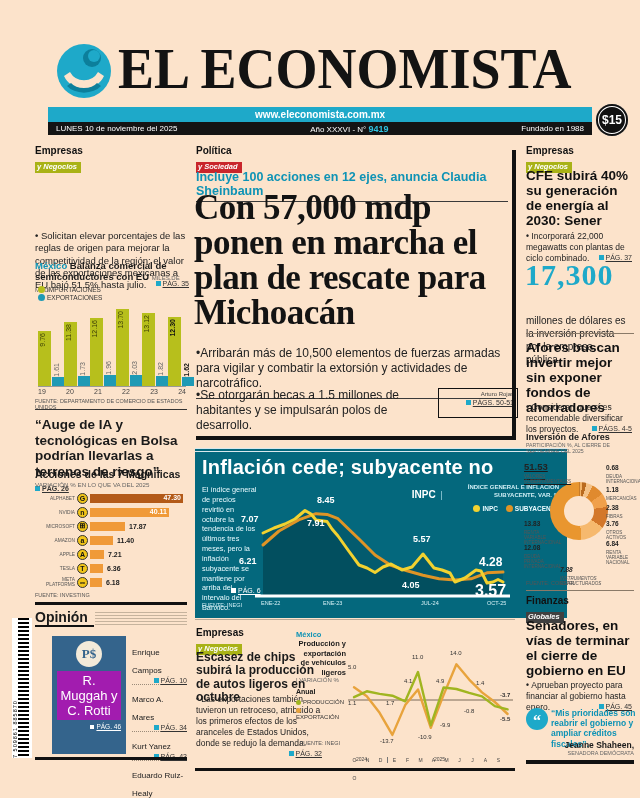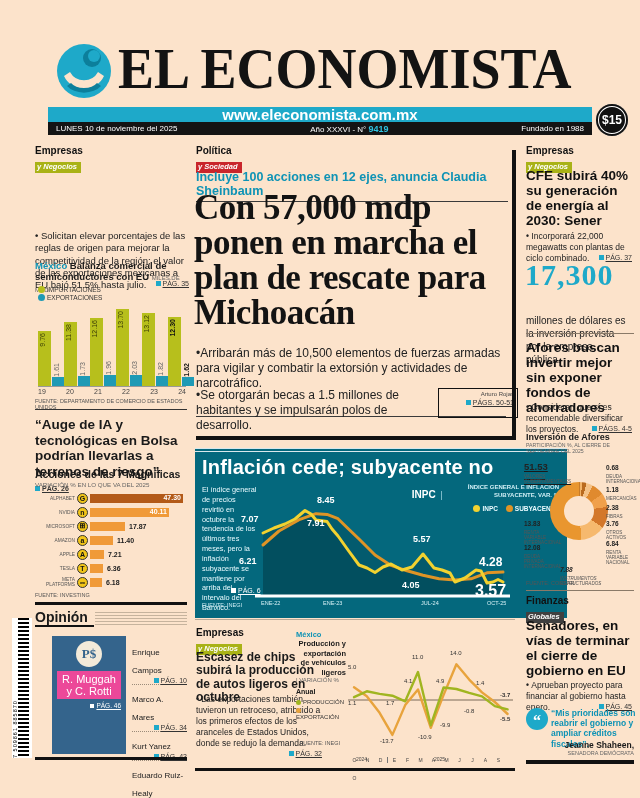--- a/index.html
+++ b/index.html
@@ -1,38 +1,38 @@
 <!DOCTYPE html>
 <html><head>
 <meta charset="utf-8">
 <style>
   html,body{margin:0;padding:0;}
   #page{position:relative;width:640px;height:798px;background:#fce3cb;font-family:"Liberation Sans",sans-serif;color:#1a1a1a;overflow:hidden;}
   .abs{position:absolute;}
   
   .wordmark{font-family:"Liberation Serif",serif;font-weight:700;font-size:54px;letter-spacing:0px;color:#131313;transform:scaleY(1.04);white-space:nowrap;}
-  .urlbar{background:#1ea9c9;color:#fff;font-weight:700;font-size:15px;text-align:center;line-height:15px;}
+  .urlbar{background:#1ea9c9;color:#fff;font-weight:700;font-size:10px;text-align:center;line-height:15px;}
   .infobar{background:#141414;color:#fff;font-size:8px;display:flex;justify-content:space-between;align-items:center;padding:0 8px;box-sizing:border-box;}
   .infobar b{color:#2fc2e0;font-size:9px;}
   .price{background:#111;color:#fff;border-radius:50%;width:32px;height:32px;display:flex;align-items:center;justify-content:center;font-weight:700;font-size:12px;box-shadow:inset 0 0 0 2px #111, inset 0 0 0 3px #fff;}
   
   .tag{line-height:1;}
   .tag .t1{font-weight:700;font-size:10px;color:#111;}
   .tag .t2{display:inline-block;font-style:italic;font-weight:700;font-size:7.5px;color:#fff;padding:1px 4px 2px 2px;margin-top:1px;}
   .bg-olive{background:#a9b216;}
   .bg-red{background:#c9252b;}
   .bg-teal{background:#404040;text-align:right;}
   
   .h-left{font-weight:700;font-size:16.5px;line-height:1.1;color:#111;}
   .h-side{font-weight:700;font-size:13.5px;line-height:1.12;color:#111;}
   .bullet{font-size:9.5px;line-height:1.3;color:#222;}
   .bullet .dot{font-weight:700;}
   .pgref{font-size:7px;color:#333;text-decoration:underline;white-space:nowrap;}
   .pgref::before{content:"";display:inline-block;width:5px;height:5px;background:#1ea9c9;margin-right:2px;}
-  .uline{border-bottom:1px solid #3a3a3a;padding-bottom:25px;}
+  .uline{border-bottom:1px solid #3a3a3a;padding-bottom:7px;}
   .kicker{color:#0f93b5;font-weight:700;font-size:12.5px;}
   .mainhead{font-family:"Liberation Serif",serif;font-weight:700;font-size:35px;line-height:1.0;letter-spacing:-0.5px;color:#131313;}
   .mainbul{font-size:12px;line-height:1.25;color:#222;}
   .chartkick{color:#0f93b5;font-weight:700;}
   .small-src{font-size:5.5px;color:#555;}
   .hrblack{background:#111;}
   .hrgray{background:#8a7a68;height:1px;}
   
   .sc-wrap{display:flex;align-items:flex-end;justify-content:space-between;}
   .sc-g{display:flex;align-items:flex-end;gap:1px;position:relative;}
@@ -46,21 +46,21 @@
   .mag-name{width:40px;text-align:right;font-size:4.8px;color:#555;}
   .mag-ic{width:11px;height:11px;border-radius:50%;background:#f2c518;color:#111;font-size:7px;font-weight:700;display:flex;align-items:center;justify-content:center;border:1px solid #333;box-sizing:border-box;flex:0 0 auto;}
   .mag-bar{height:9px;background:#f09a38;position:relative;flex:0 0 auto;}
   .mag-bar.dark{background:#b35a18;}
   .mag-val{font-size:7px;font-weight:700;color:#222;margin-left:2px;}
   .mag-val.in{position:absolute;right:2px;top:0;color:#fff;margin:0;}
   
   .op-box{background:#34648c;color:#fff;padding:5px;box-sizing:border-box;}
   .op-circ{width:26px;height:26px;border-radius:50%;background:#f3ead9;color:#34648c;font-family:"Liberation Serif",serif;font-weight:700;font-size:13px;display:flex;align-items:center;justify-content:center;margin:0 auto;}
   .op-title{font-weight:700;font-size:8.5px;line-height:1.15;text-align:center;margin-top:5px;}
-  .op-auth{background:#ec4899;font-size:11px;text-align:center;margin-top:4px;padding:2px;}
+  .op-auth{background:#a21caf;font-size:13px;text-align:center;margin-top:4px;padding:2px;}
   .op-pg{font-size:6.5px;text-align:right;margin-top:3px;text-decoration:underline;}
   .op-pg::before{content:"";display:inline-block;width:4px;height:4px;background:#fff;margin-right:2px;}
   .colm{border-top:1px dotted #9b8b79;padding-top:3px;}
   .colm .nm{font-size:8px;color:#222;}
   .colm .pg{display:block;text-align:right;}
   
   .infl{background:#04687d;border-top:4px double rgba(255,255,255,.85);}
   .infl-title{color:#fff;font-weight:700;font-size:20px;letter-spacing:0.2px;}
   .infl-sum{color:#eafbff;font-size:7.3px;line-height:1.35;}
   .infl-leg1{color:#fff;font-weight:700;font-size:10px;}

